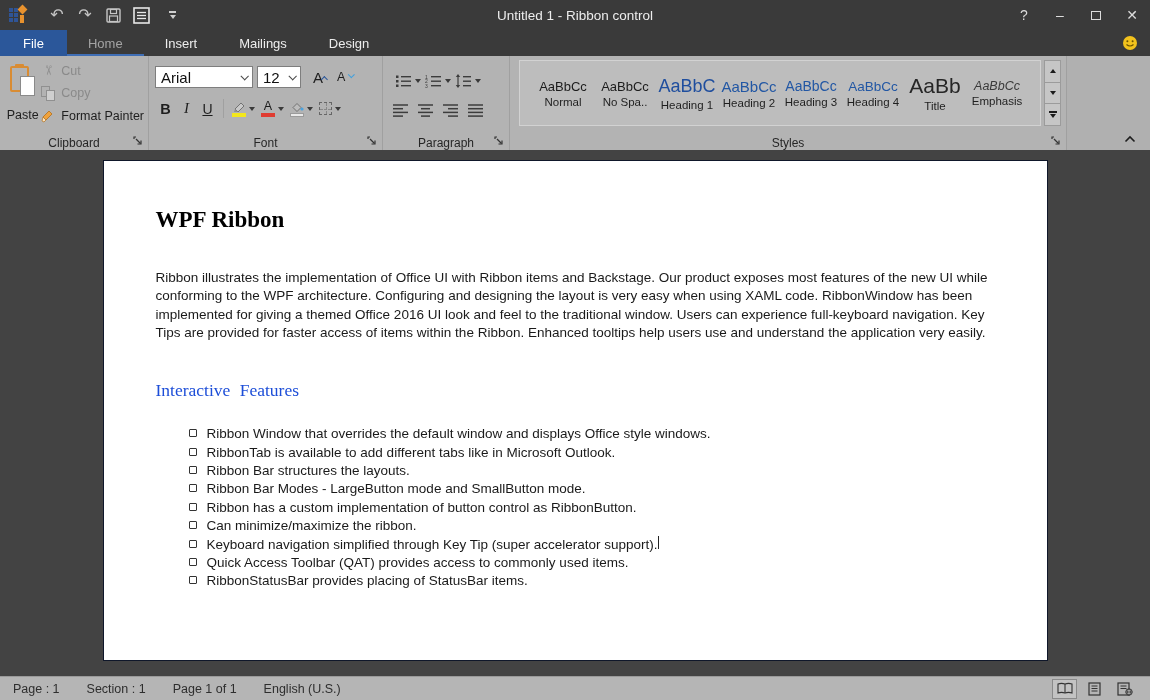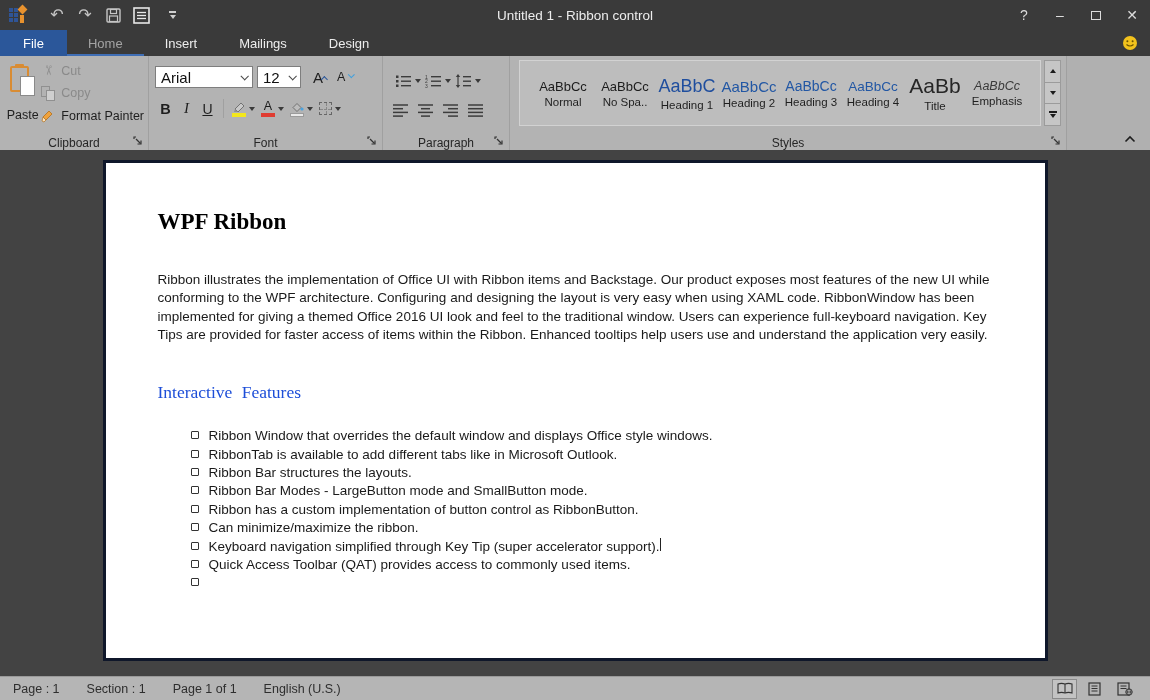--- a/index.html
+++ b/index.html
@@ -105,21 +105,21 @@
   .tri-up { width:0; height:0; border-left:3.5px solid transparent; border-right:3.5px solid transparent; border-bottom:4.5px solid #1c1c1c; }
   .tri-dn { width:0; height:0; border-left:3.5px solid transparent; border-right:3.5px solid transparent; border-top:4.5px solid #1c1c1c; }
   .more-bar { width:8px; height:1.5px; background:#1c1c1c; }
 
   
   .g-filler { flex:1; position:relative; background:#b0b0b0; }
   .collapse-btn { position:absolute; right:11px; bottom:5px; width:18px; height:13px; display:flex; align-items:center; justify-content:center; }
 
   
   .docarea { flex:1; background:#434343; overflow:hidden; }
-  .page { width:945px; height:501px; margin:10px auto 0; background:#fff; border:3px solid #0f172a; padding:46px 40px 8px 52px; }
+  .page { width:945px; height:501px; margin:10px auto 0; background:#fff; border:1px solid #0f172a; padding:46px 40px 8px 52px; }
   .doc-title { font-family:"Liberation Serif","DejaVu Serif",serif; font-size:23px; font-weight:bold; color:#000; margin-bottom:36px; }
   .doc-intro { font-size:13.5px; line-height:18.3px; color:#1a1a1a; max-width:858px; }
   .doc-h2 { font-family:"Liberation Serif","DejaVu Serif",serif; font-size:17.5px; font-weight:400; color:#1d4ed8; margin-top:38px; word-spacing:5px; }
   .doc-list { list-style:none; margin-top:24px; padding-left:33px; }
   .doc-list li { display:flex; align-items:flex-start; font-size:13.5px; line-height:18.4px; color:#1a1a1a; }
   .sq-bullet { width:8px; height:8px; border:1.4px solid #333; border-radius:1px; margin:4px 10px 0 0; flex:none; }
   .text-caret { display:inline-block; width:1px; height:13px; background:#222; vertical-align:-2px; }
 
   
   .statusbar { height:24px; background:#b5b5b5; border-top:1px solid #9a9a9a; display:flex; align-items:center; font-size:12.5px; color:#2e2e2e; padding:0 13px; flex:none; }
@@ -493,20 +493,21 @@
             <span class="sq-bullet"></span>
             <span>Keyboard navigation simplified through Key Tip (super accelerator support).</span>
             <span class="text-caret"></span>
           </li>
         <li>
             <span class="sq-bullet"></span>
             <span>Quick Access Toolbar (QAT) provides access to commonly used items.</span>
           </li>
         <li>
             <span class="sq-bullet"></span>
+            <span>RibbonStatusBar provides placing of StatusBar items.</span>
           </li>
       </ul>
     </div>
   </div>
 
   <div class="statusbar">
     <span class="sb-item">Page : 1</span>
     <span class="sb-item">Section : 1</span>
     <span class="sb-item">Page 1 of 1</span>
     <span class="sb-item">English (U.S.)</span>

